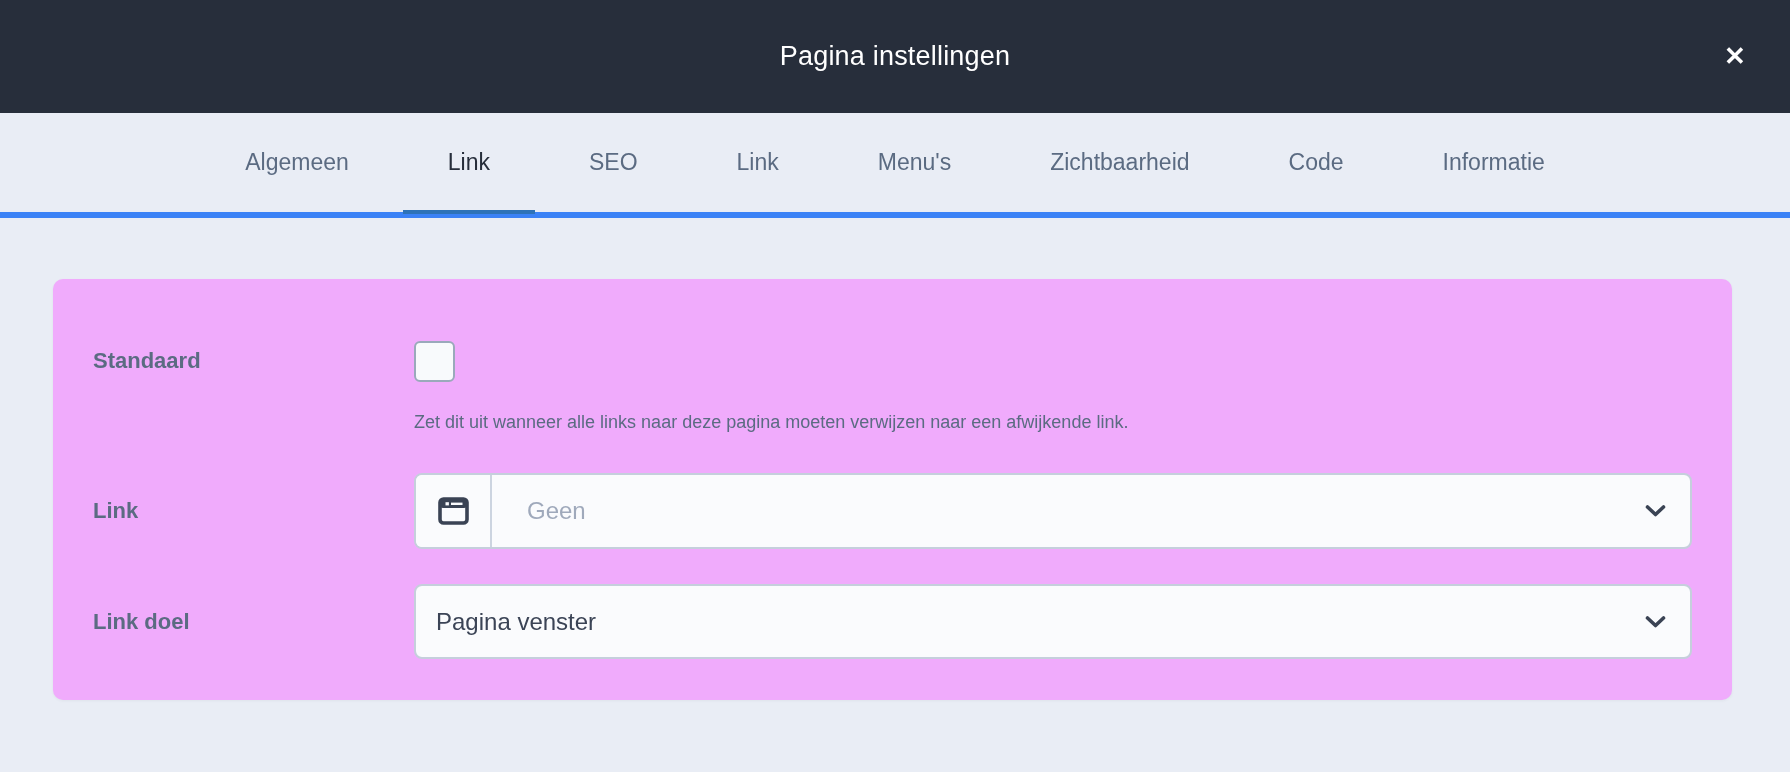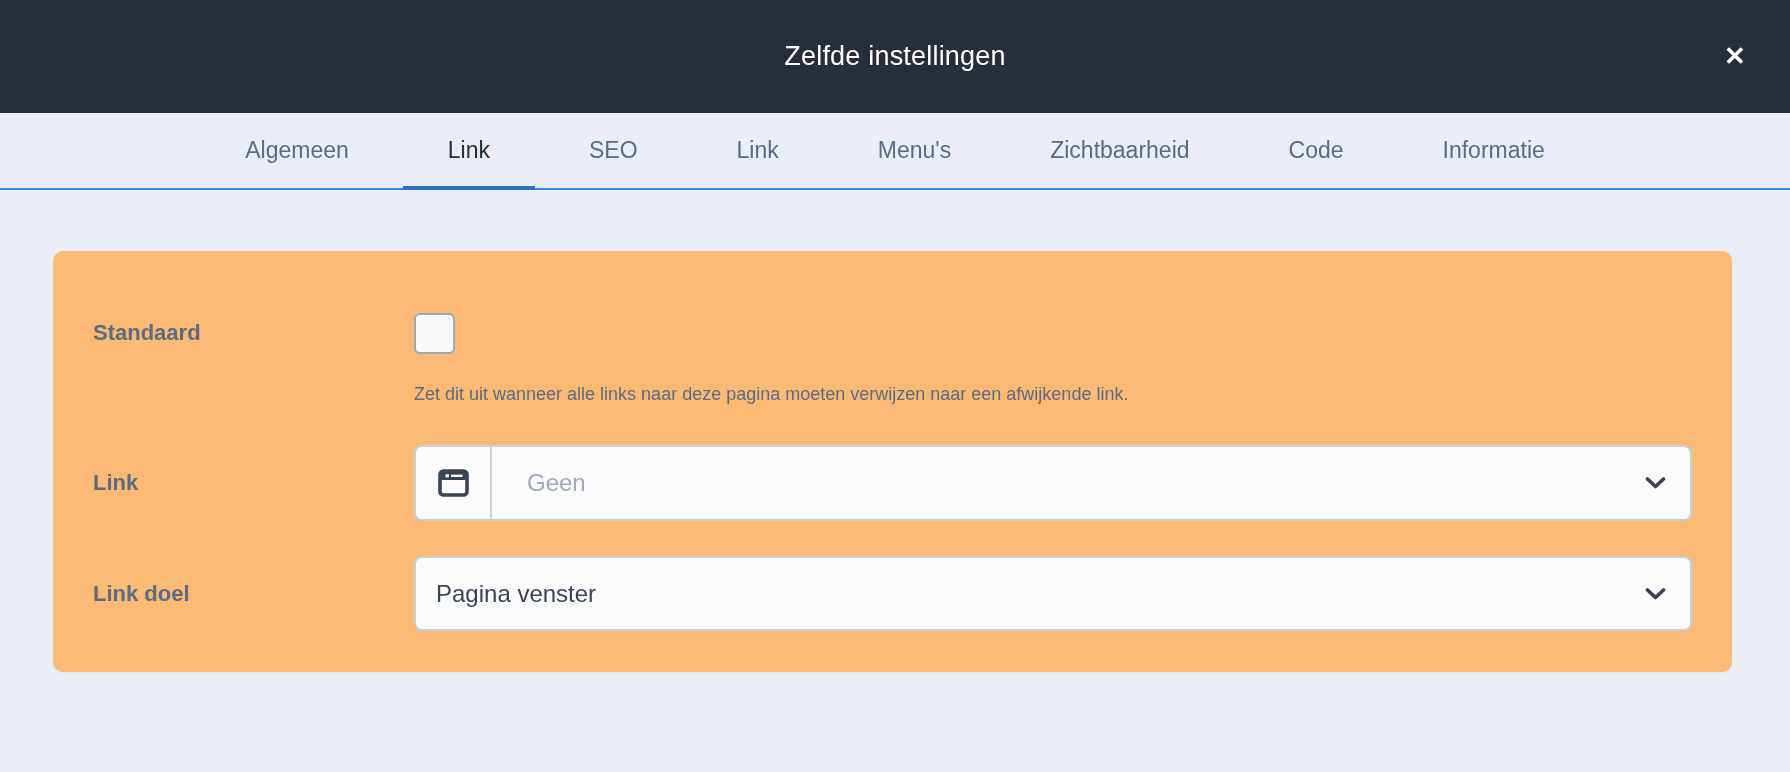--- a/index.html
+++ b/index.html
@@ -38,23 +38,23 @@
     color: #ffffff;
     font-size: 26px;
     font-weight: 700;
     cursor: pointer;
     background: none;
     border: none;
   }
 
   
   .tabbar {
-    height: 77px;
+    height: 105px;
     background: #e9edf5;
-    border-bottom: 2px solid #3b82f6;
+    border-bottom: 6px solid #3b82f6;
     display: flex;
     align-items: stretch;
     justify-content: center;
     gap: 9px;
   }
   .tab {
     position: relative;
     display: flex;
     align-items: center;
     padding: 0 45px;
@@ -82,21 +82,21 @@
 
   
   .modal-body {
     height: 560px;
     background: #e9edf5;
   }
   .card {
     margin: 61px 0 0 53px;
     width: 1679px;
     height: 421px;
-    background: #fdba74;
+    background: #f0abfc;
     border-radius: 10px;
     box-shadow: 0 1px 3px rgba(39, 46, 59, 0.05);
     padding: 62px 38px 42px 40px;
   }
 
   .form-row { display: flex; }
   .label-col { width: 321px; flex: 0 0 321px; }
   .field-label {
     font-size: 22px;
     font-weight: 700;
@@ -180,21 +180,21 @@
     right: 24px;
     top: 50%;
     transform: translateY(-50%);
     display: flex;
   }
 </style>
 </head>
 <body>
 
 <div class="modal-header">
-  <div class="modal-title">Zelfde instellingen</div>
+  <div class="modal-title">Pagina instellingen</div>
   <button class="close-btn">
     <span>✕</span>
   </button>
 </div>
 
 <div class="tabbar">
   <button class="tab">
       <span>Algemeen</span>
     </button>
   <button class="tab active">

